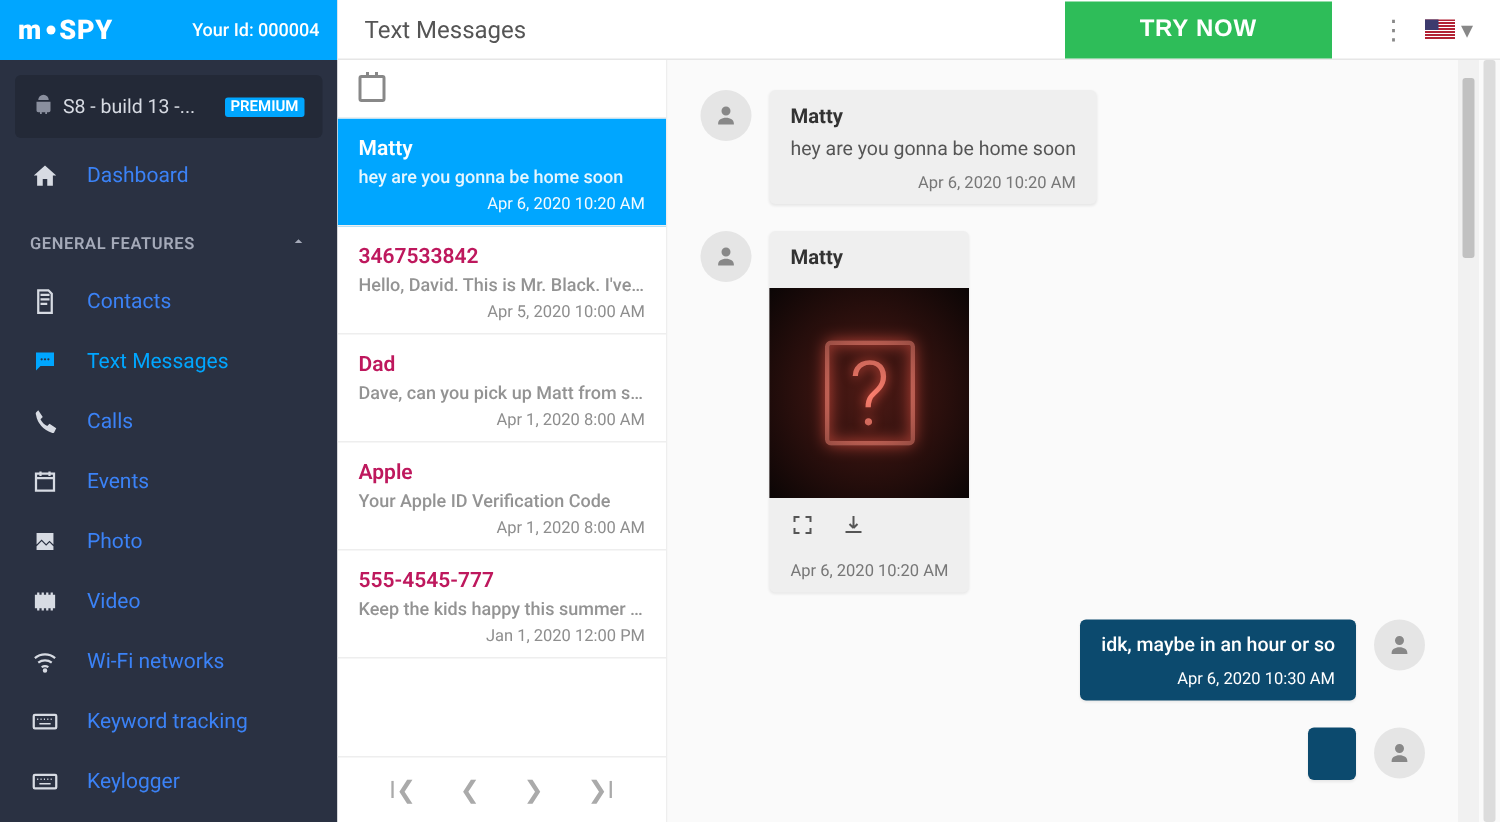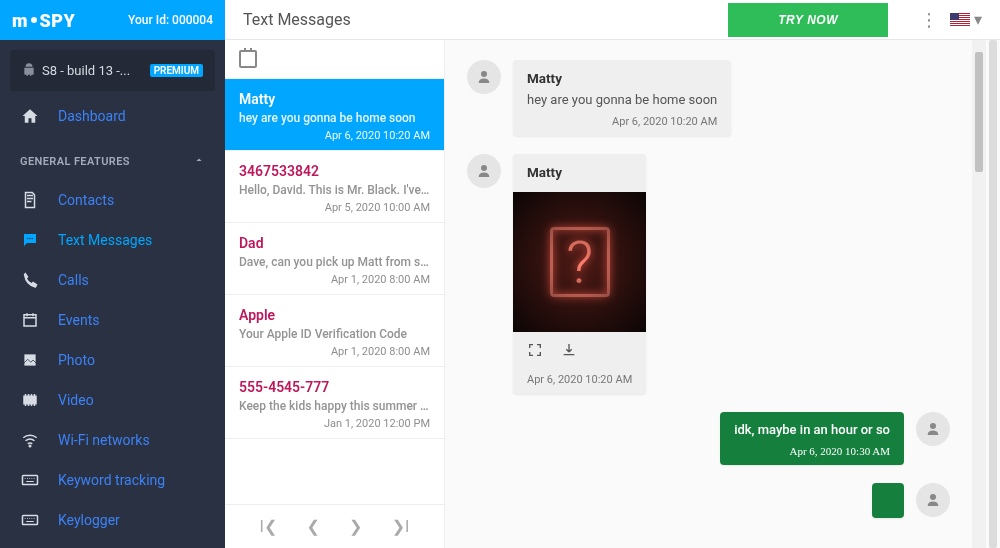--- a/index.html
+++ b/index.html
@@ -19,21 +19,21 @@
   .nav { flex:1; overflow:hidden; }
   .nav .item { display:flex; align-items:center; gap:18px; padding:11px 20px; cursor:pointer; color:#3b82f6;}
   .nav .item.section { font-size:11px; font-weight:600; letter-spacing:0.4px; color:#a5aab9; padding-top:18px; padding-bottom:11px; justify-content:space-between;}
   .nav .item.active { color:#00a6ff; }
   .nav .ico { width:20px; display:flex; justify-content:center; font-family: "Segoe UI Symbol", Arial; }
   
   
   .main { flex:1; display:flex; flex-direction:column; background:#fafafa; position:relative;}
   .header { height:40px; background:#fff; border-bottom:1px solid #e6e6e6; display:flex; align-items:center; padding:0 18px; gap:12px;}
   .header-title { font-size:16px; color:#555; font-weight:400; flex:1;}
-  .try-btn { background:#2ebd59; color:#fff; font-weight:700; font-size:12px; letter-spacing:0.5px; padding:10px 50px; border:none; cursor:pointer;font-style:italic;}
+  .try-btn { background:#2ebd59; color:#fff; font-weight:700; font-size:16px; letter-spacing:0.5px; padding:10px 50px; border:none; cursor:pointer;}
   .header-right { display:flex; align-items:center; gap:12px; margin-left:20px;}
   .flag { width:20px; height:14px; background: linear-gradient(to bottom, #b22234 0 7%, #fff 7% 14%, #b22234 14% 21%, #fff 21% 28%, #b22234 28% 35%, #fff 35% 42%, #b22234 42% 49%, #fff 49% 56%, #b22234 56% 63%, #fff 63% 70%, #b22234 70% 77%, #fff 77% 84%, #b22234 84% 91%, #fff 91% 100%); position:relative;}
   .flag::before { content:""; position:absolute; left:0; top:0; width:9px; height:7px; background:#3c3b6e;}
   
   .content { flex:1; display:flex; overflow:hidden; position:relative;}
   .scrollbar { width:14px; background:#f1f1f1; display:flex; justify-content:center; position:relative; }
   .scrollbar .thumb { width:8px; background:#c1c1c1; position:absolute; border-radius:2px; }
   
   
   .conv-col { width:220px; background:#fff; display:flex; flex-direction:column; border-right:1px solid #eee; }
@@ -55,26 +55,26 @@
 
   
   .chat-col { flex:1; overflow:hidden; background:#fafafa; display:flex;}
   .chat-body { flex:1; padding:20px 22px; overflow:hidden; position:relative;}
   .msg-row { display:flex; gap:12px; margin-bottom:18px; align-items:flex-start;}
   .msg-row.out { justify-content:flex-end;}
   .avatar { width:34px; height:34px; border-radius:50%; background:#e5e5e5; display:flex; align-items:center; justify-content:center; flex:0 0 34px;}
   .avatar svg { fill:#888;}
   .bubble { max-width:320px; border-radius:4px; padding:10px 14px 8px; box-shadow:0 1px 2px rgba(0,0,0,0.08); font-size:13px; position:relative;}
   .bubble.in { background:#efefef;}
-  .bubble.out { background:#15803d; color:#fff;}
+  .bubble.out { background:#0c4a6e; color:#fff;}
   .b-name { font-weight:700; margin-bottom:6px; font-size:13.5px;}
   .b-text { margin-bottom:8px; color:#555;}
   .bubble.out .b-text { color:#fff; font-weight:500;}
   .b-time { font-size:11px; text-align:right; color:#777;}
-  .bubble.out .b-time { color:#fff;font-family:Liberation Serif, serif;}
+  .bubble.out .b-time { color:#fff;}
   .bubble.in.with-img { padding:0 0 4px 0; max-width:260px;}
   .bubble.in.with-img .b-name { padding:10px 14px 6px;}
   .img-box { width:100%; height:140px; background:#120808; position:relative; display:flex; align-items:center; justify-content:center; overflow:hidden;}
   .img-box .qmark { color:#ff9080; font-size:60px; font-weight:300; border:3px solid #ff9080; width:60px; height:70px; display:flex; align-items:center; justify-content:center; border-radius:4px; text-shadow:0 0 8px #ff6050; box-shadow:0 0 10px #ff6050 inset, 0 0 10px #ff6050;}
   .img-box::before { content:""; position:absolute; inset:0; background: radial-gradient(ellipse at center, rgba(255,80,60,0.25), rgba(10,5,5,0.9));}
   .img-actions { display:flex; gap:18px; padding:10px 14px 4px;}
   .img-actions span { font-size:14px; color:#555; cursor:pointer;}
   .bubble.in.with-img .b-time { padding:8px 14px 4px;}
   
 </style>

